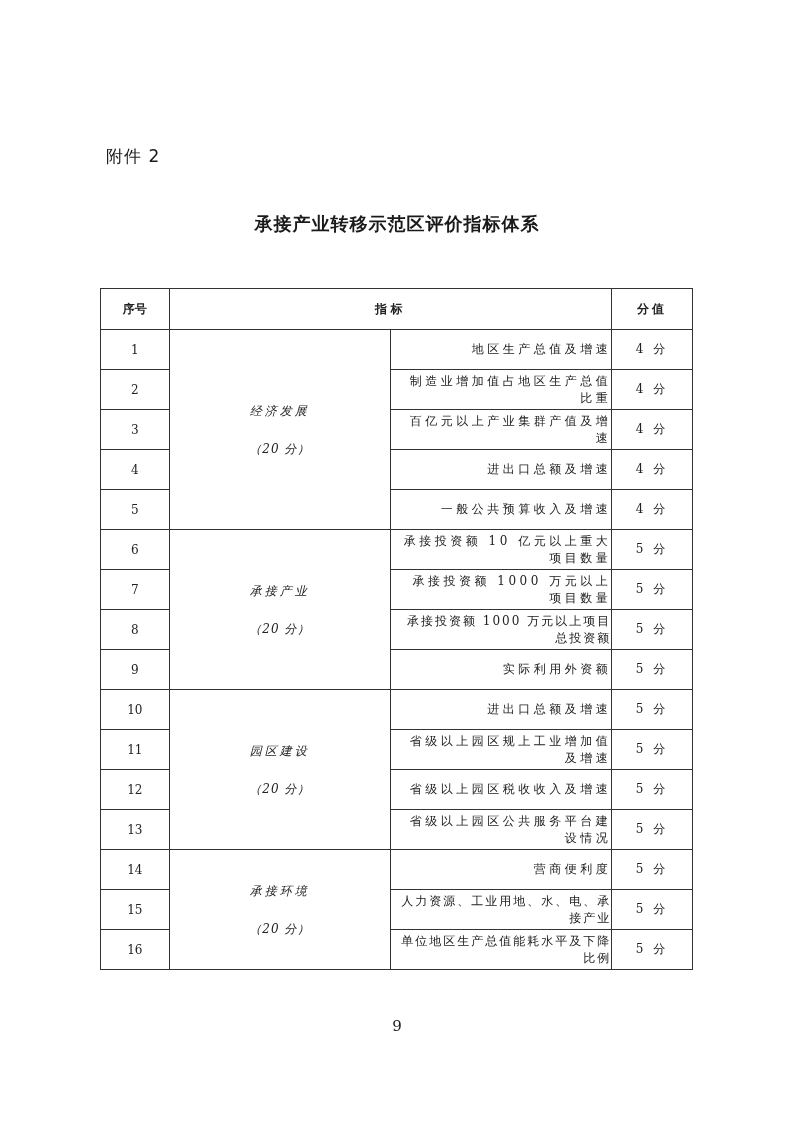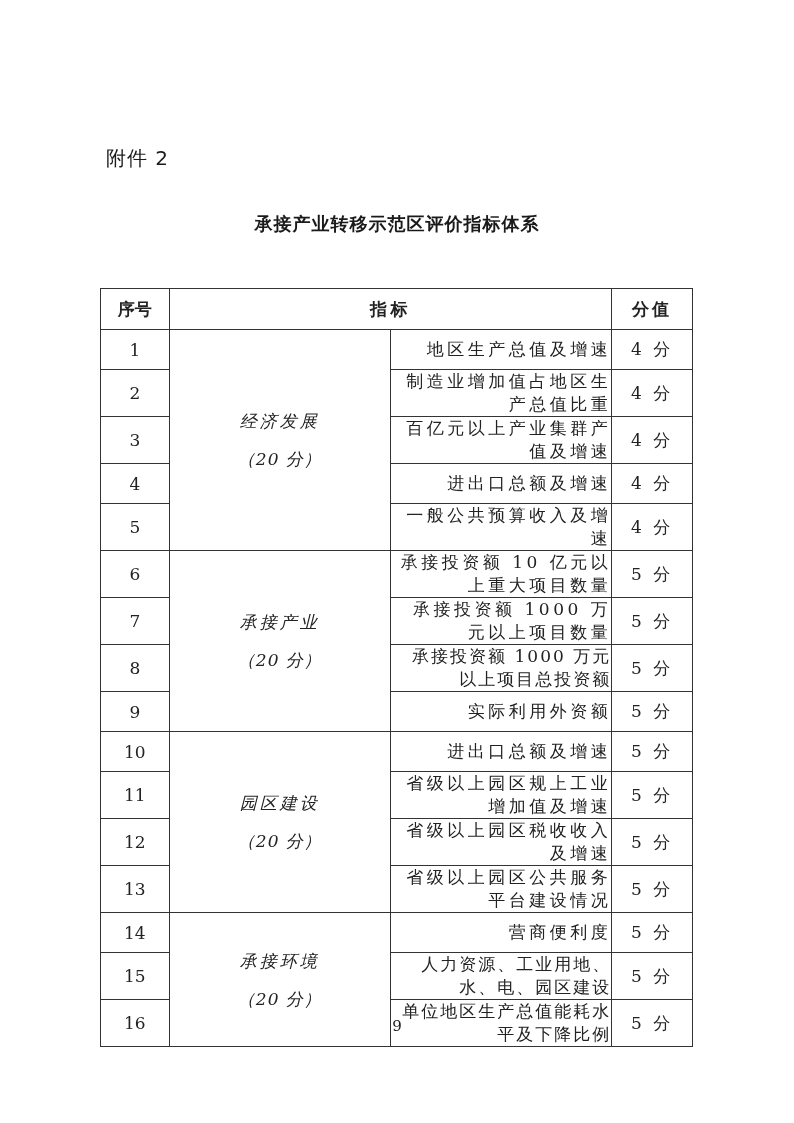--- a/index.html
+++ b/index.html
@@ -1,34 +1,34 @@
 <!DOCTYPE html>
 <html><head>
   <meta charset="utf-8">
   <style>
     html, body { margin: 0; padding: 0; background: #ffffff; }
     body { width: 794px; height: 1123px; position: relative; overflow: hidden; color: #1a1a1a; }
     .attachment {
       position: absolute; left: 106px; top: 145px;
-      font-family: "DejaVu Sans", sans-serif; font-size: 20px; letter-spacing: 1px;
+      font-family: "DejaVu Sans", sans-serif; font-size: 17px; letter-spacing: 1px;
     }
     .title {
       position: absolute; left: 0; width: 794px; top: 212px; text-align: center;
       font-family: "DejaVu Serif", serif; font-weight: bold; font-size: 18px; letter-spacing: 1px;
     }
     table.grid {
       position: absolute; left: 100px; top: 288px;
       border-collapse: collapse; table-layout: fixed;
       width: 593px;
     }
     table.grid td, table.grid th {
       border: 1px solid #333;
       padding: 0; height: 39px;
       font-family: "DejaVu Serif", serif; font-weight: normal;
-      font-size: 17px; color: #222;
+      font-size: 12px; color: #222;
     }
     th { font-family: "DejaVu Sans", sans-serif !important; font-weight: bold !important; height: 40px !important; font-size: 17px; }
     .c-no { width: 56px; text-align: center; }
     .c-cat { width: 103px; text-align: center; line-height: 38px; letter-spacing: 3px; font-style: italic; }
     .c-ind { width: 366px; text-align: right; padding-left: 8px !important; letter-spacing: 3.5px; }
     .c-score { width: 66px; text-align: center; letter-spacing: 3px; }
     th.c-ind { text-align: center; padding-left: 0 !important; border-radius: 19px; }
     .pagenum {
       position: absolute; left: 0; width: 794px; top: 1017px; text-align: center;
       font-family: "DejaVu Serif", serif; font-size: 15px;
@@ -135,21 +135,21 @@
       <td class="c-no">14</td>
       <td class="c-cat" rowspan="3">
         <span class="cat-name">承接环境</span>
         <span class="cat-pts">（20 分）</span>
       </td>
       <td class="c-ind">营商便利度</td>
       <td class="c-score">5 分</td>
     </tr>
     <tr>
       <td class="c-no">15</td>
-      <td class="c-ind" style="letter-spacing:2px;">人力资源、工业用地、水、电、园区建设</td>
+      <td class="c-ind" style="letter-spacing:2px;">人力资源、工业用地、水、电、承接产业</td>
       <td class="c-score">5 分</td>
     </tr>
     <tr>
       <td class="c-no">16</td>
       <td class="c-ind" style="letter-spacing:2px;font-family:Liberation Serif, serif;">单位地区生产总值能耗水平及下降比例</td>
       <td class="c-score">5 分</td>
     </tr>
   </tbody>
 </table>
 

